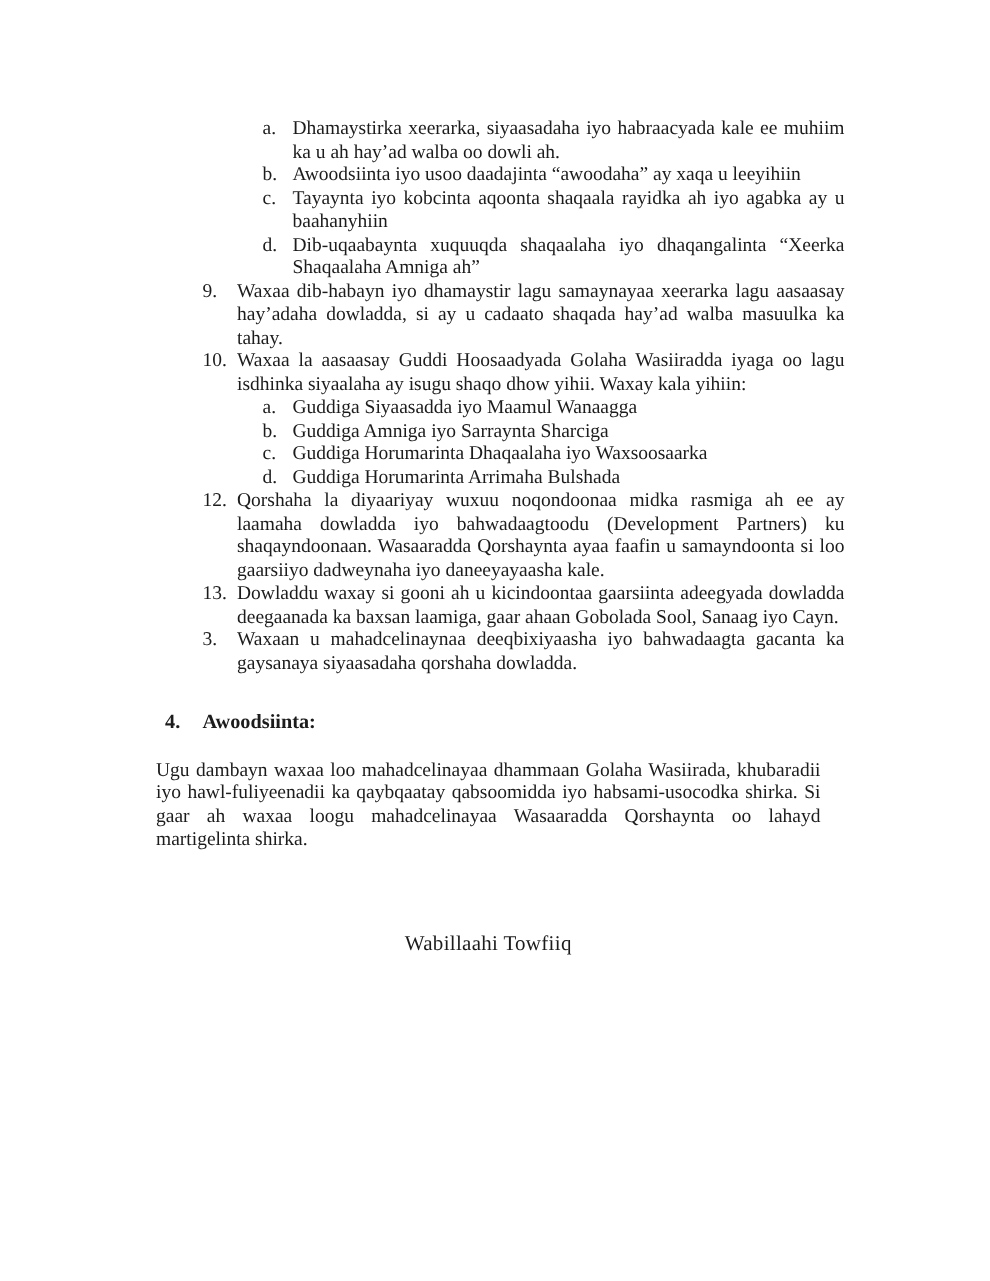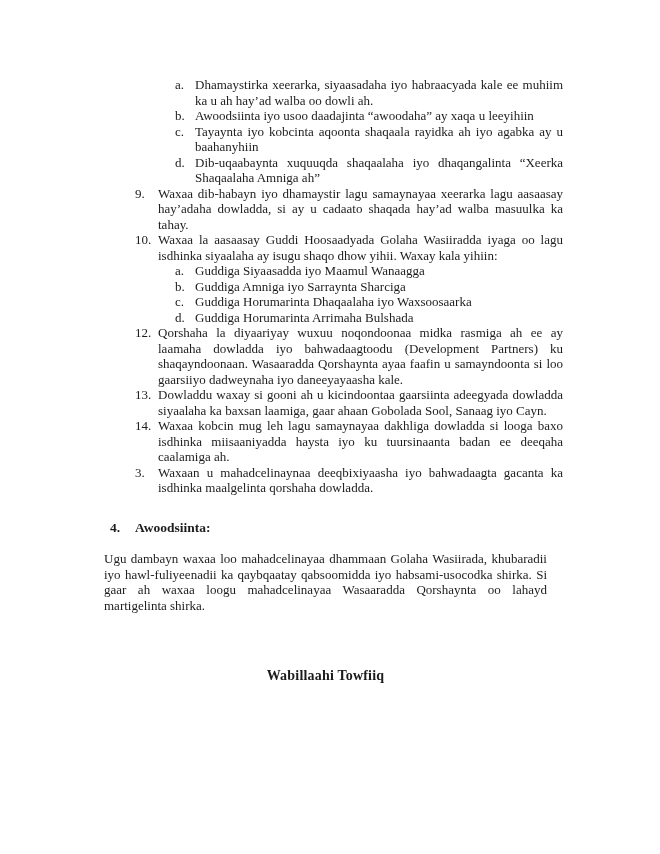--- a/index.html
+++ b/index.html
@@ -19,21 +19,21 @@
   .l2{padding-left:107px;}
   .l2 > .mk{position:absolute;left:87px;top:0;}
   .heading{
     position:relative;margin-top:24px;padding-left:47px;
     font-weight:bold;font-size:13.5px;
   }
   .heading > .mk{position:absolute;left:22px;top:0;}
   .para{margin:16px;text-align:justify;}
   .signoff{
     margin-top:55px;text-align:center;
-    font-weight:bold;font-size:14px;letter-spacing:0.2px;
+    font-weight:normal;font-size:14px;letter-spacing:0.2px;
   }
 </style>
 </head>
 <body>
 
 <div class="page">
 
   <div class="li l2">
     <span class="mk">a.</span><span class="tx">Dhamaystirka xeerarka, siyaasadaha iyo habraacyada kale ee muhiim ka u ah hay’ad walba oo dowli ah.</span>
   </div>
@@ -65,27 +65,24 @@
     <span class="mk">c.</span><span class="tx">Guddiga Horumarinta Dhaqaalaha iyo Waxsoosaarka</span>
   </div>
   <div class="li l2">
     <span class="mk">d.</span><span class="tx">Guddiga Horumarinta Arrimaha Bulshada</span>
   </div>
 
   <div class="li l1">
     <span class="mk">12.</span><span class="tx">Qorshaha la diyaariyay wuxuu noqondoonaa midka rasmiga ah ee ay laamaha dowladda iyo bahwadaagtoodu (Development Partners) ku shaqayndoonaan. Wasaaradda Qorshaynta ayaa faafin u samayndoonta si loo gaarsiiyo dadweynaha iyo daneeyayaasha kale.</span>
   </div>
   <div class="li l1">
-    <span class="mk">13.</span><span class="tx">Dowladdu waxay si gooni ah u kicindoontaa gaarsiinta adeegyada dowladda siyaalaha ka baxsan laamiga, gaar ahaan Gobolada Sool, Sanaag iyo Cayn.</span>
+    <span class="mk">13.</span><span class="tx">Dowladdu waxay si gooni ah u kicindoontaa gaarsiinta adeegyada dowladda deegaanada ka baxsan laamiga, gaar ahaan Gobolada Sool, Sanaag iyo Cayn.</span>
   </div>
   <div class="li l1">
-    <span class="mk">14.</span><span class="tx">Waxaa kobcin mug leh lagu samaynayaa dakhliga dowladda si looga baxo isdhinka miisaaniyadda haysta iyo ku tuursinaanta badan ee deeqaha caalamiga ah.</span>
-  </div>
-  <div class="li l1">
-    <span class="mk">3.</span><span class="tx">Waxaan u mahadcelinaynaa deeqbixiyaasha iyo bahwadaagta gacanta ka isdhinka maalgelinta qorshaha dowladda.</span>
+    <span class="mk">3.</span><span class="tx">Waxaan u mahadcelinaynaa deeqbixiyaasha iyo bahwadaagta gacanta ka gaysanaya siyaasadaha qorshaha dowladda.</span>
   </div>
 
   <div class="heading">
     <span class="mk">4.</span><span>Awoodsiinta:</span>
   </div>
 
   <p class="para">Ugu dambayn waxaa loo mahadcelinayaa dhammaan Golaha Wasiirada, khubaradii iyo hawl-fuliyeenadii ka qaybqaatay qabsoomidda iyo habsami-usocodka shirka. Si gaar ah waxaa loogu mahadcelinayaa Wasaaradda Qorshaynta oo lahayd martigelinta shirka.</p>
 
   <div class="signoff">Wabillaahi Towfiiq</div>
 

